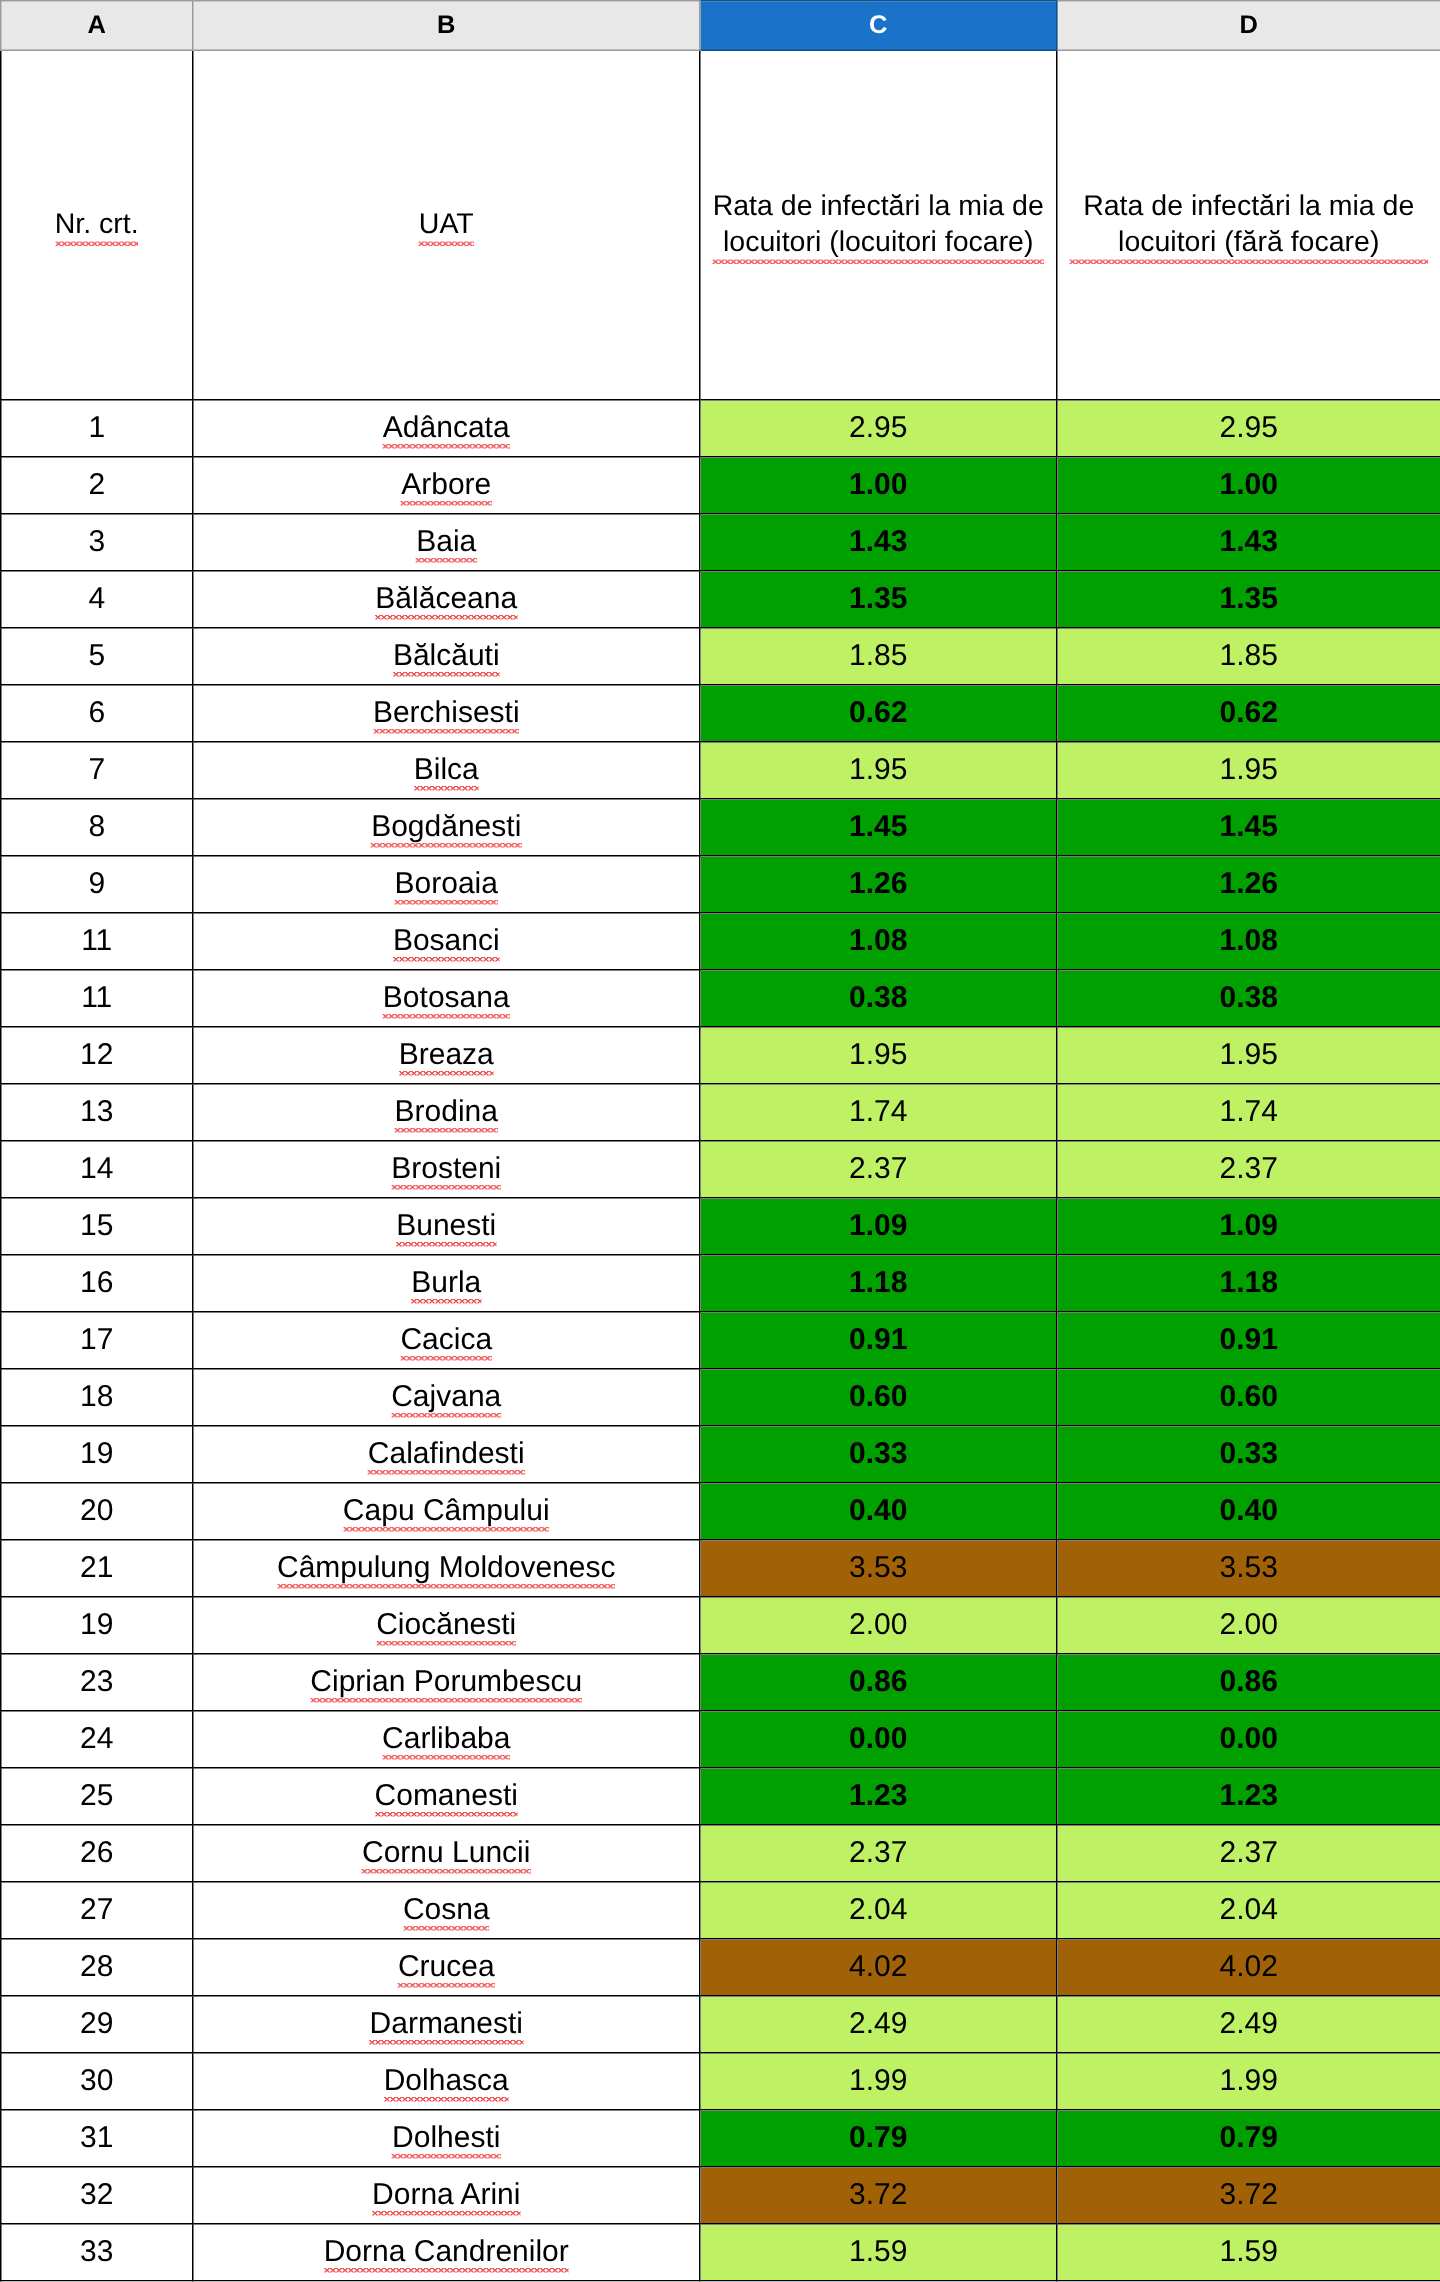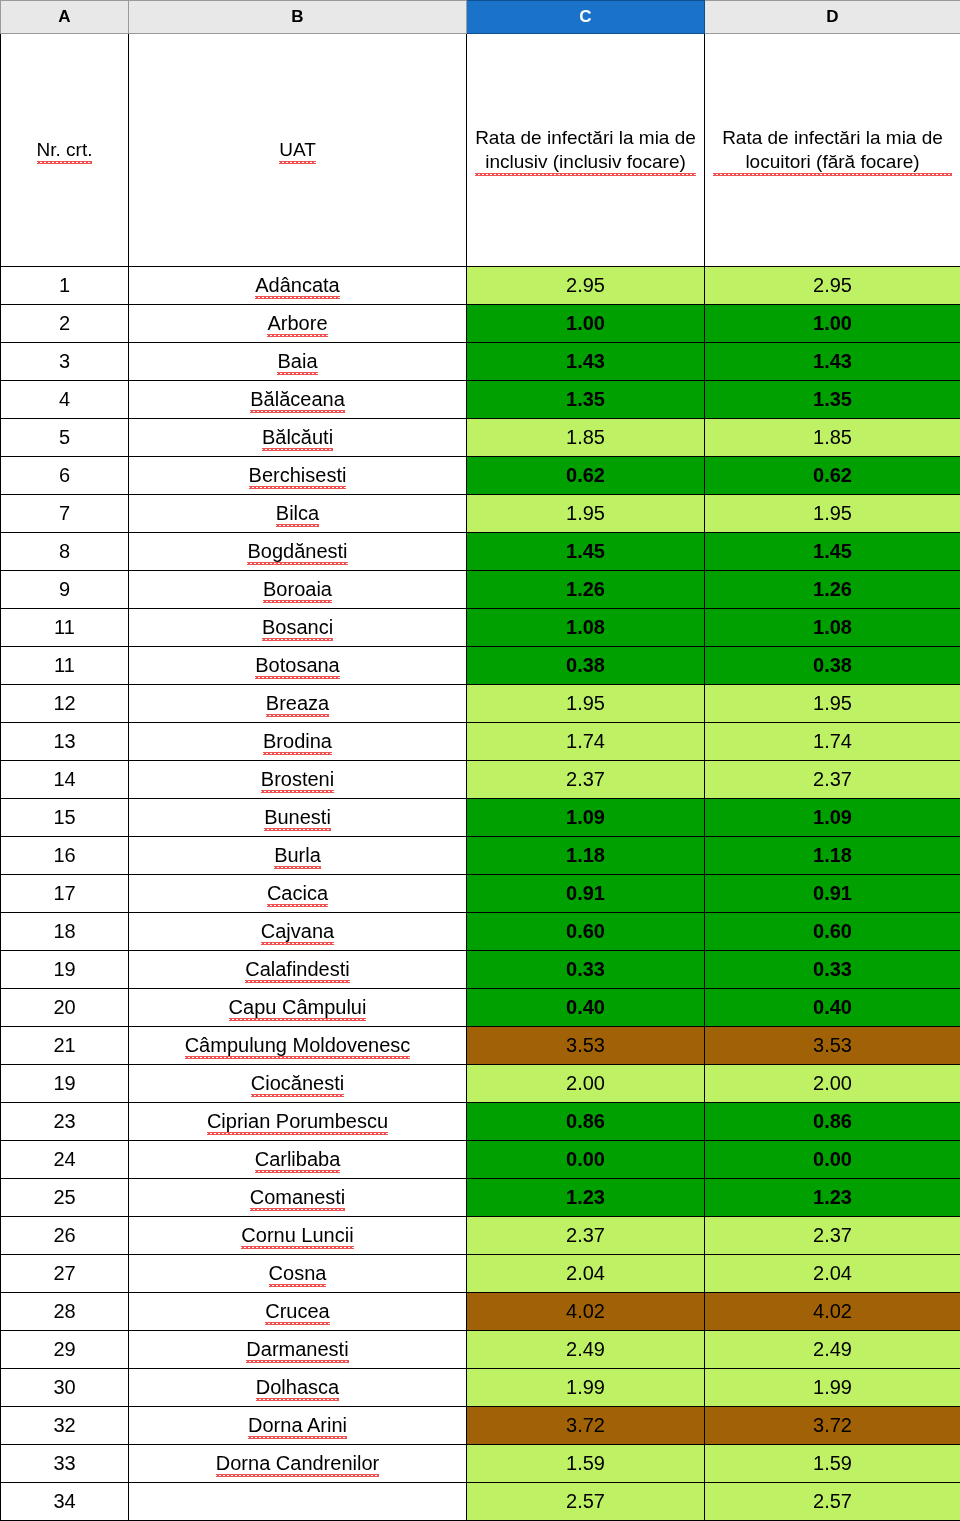--- a/index.html
+++ b/index.html
@@ -115,21 +115,21 @@
     <tbody id="table-body">
       <tr class="colheaders">
         <th>A</th>
         <th>B</th>
         <th class="selected">C</th>
         <th>D</th>
       </tr>
       <tr class="tablehead">
         <td><span class="squiggle">Nr. crt.</span></td>
         <td><span class="squiggle">UAT</span></td>
-        <td class="hdr-tall"><span class="squiggle">Rata de infectări la mia de inclusiv (inclusiv focare)</span></td>
+        <td class="hdr-tall"><span class="squiggle">Rata de infectări la mia de locuitori (locuitori focare)</span></td>
         <td class="hdr-tall"><span class="squiggle">Rata de infectări la mia de locuitori (fără focare)</span></td>
       </tr>
     <tr class="datarow">
           <td class="cell-nr">1</td>
           <td class="cell-uat"><span class="squiggle">Adâncata</span></td>
           <td class="v-yellow">2.95</td>
           <td class="v-yellow">2.95</td>
         </tr>
         <tr class="datarow">
           <td class="cell-nr">2</td>
@@ -299,20 +299,26 @@
           <td class="v-yellow">2.49</td>
           <td class="v-yellow">2.49</td>
         </tr>
         <tr class="datarow">
           <td class="cell-nr">30</td>
           <td class="cell-uat"><span class="squiggle">Dolhasca</span></td>
           <td class="v-yellow">1.99</td>
           <td class="v-yellow">1.99</td>
         </tr>
         <tr class="datarow">
+          <td class="cell-nr">31</td>
+          <td class="cell-uat"><span class="squiggle">Dolhesti</span></td>
+          <td class="v-green">0.79</td>
+          <td class="v-green">0.79</td>
+        </tr>
+        <tr class="datarow">
           <td class="cell-nr">32</td>
           <td class="cell-uat"><span class="squiggle">Dorna Arini</span></td>
           <td class="v-red">3.72</td>
           <td class="v-red">3.72</td>
         </tr>
         <tr class="datarow">
           <td class="cell-nr">33</td>
           <td class="cell-uat"><span class="squiggle">Dorna Candrenilor</span></td>
           <td class="v-yellow">1.59</td>
           <td class="v-yellow">1.59</td>

